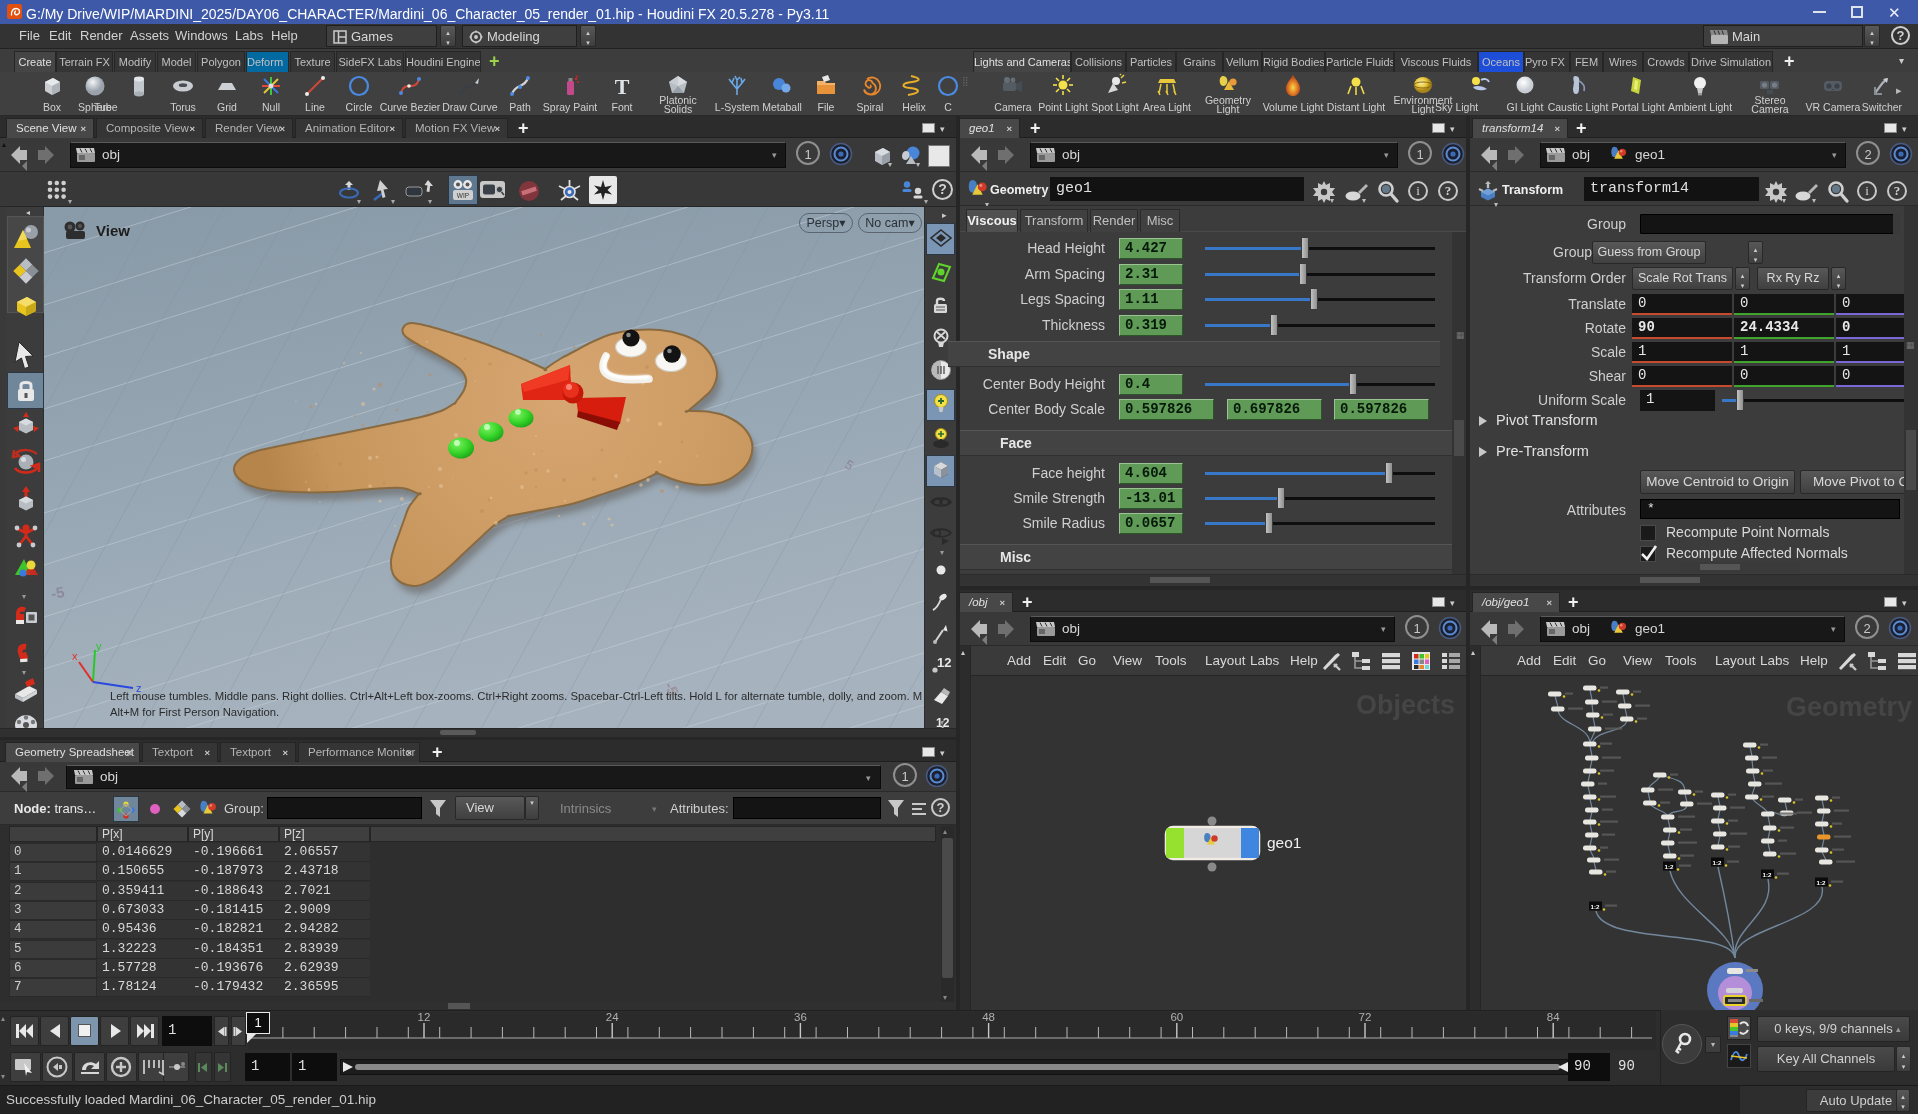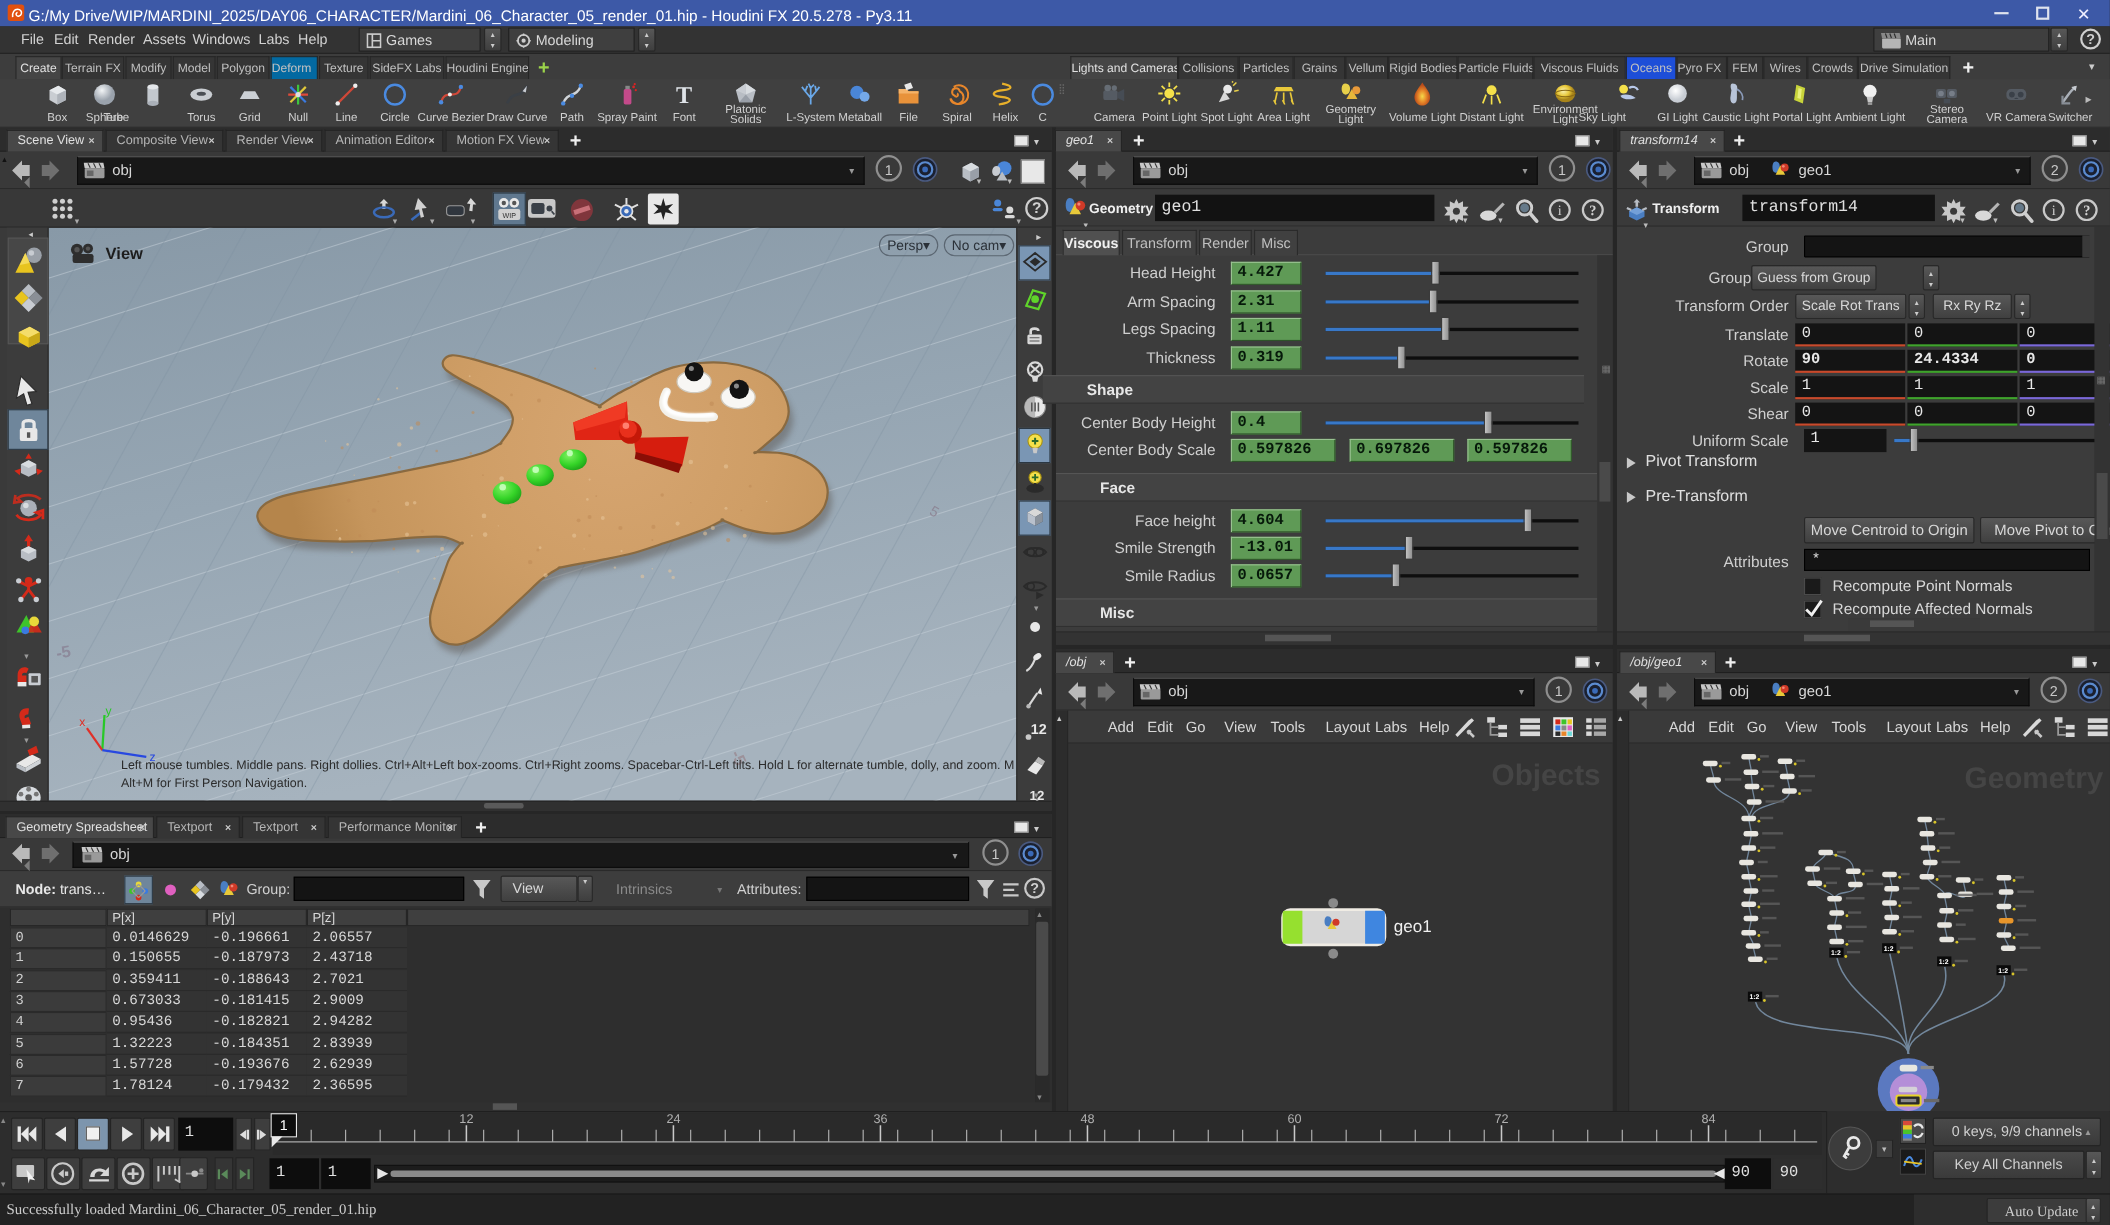--- a/index.html
+++ b/index.html
@@ -1979,18 +1979,18 @@
 <svg style="left:1729px;top:1046px" width="20" height="20">
     <path d="M2 14 C5 4 8 4 10 10 C12 16 15 16 18 8" stroke="#4a8ae0" stroke-width="1.8" fill="none"></path>
     <path d="M2 10 L18 12" stroke="#e8c42a" stroke-width="1.6"></path>
   </svg>
 <div class="abs" style="left:1757px;top:1016px;width:153px;height:26px;background:linear-gradient(#4a4a4a,#3a3a3a);border:1px solid #242424;border-radius:2px;color:#d0d0d0;font-size:13px;text-align:center;line-height:24px;">0 keys, 9/9 channels</div>
 <div class="abs" style="left:1896px;top:1024px;color:#999;font-size:9px;">▴</div>
 <div class="abs" style="left:1757px;top:1046px;width:138px;height:26px;background:linear-gradient(#4a4a4a,#3a3a3a);border:1px solid #242424;border-radius:2px;color:#d0d0d0;font-size:13px;text-align:center;line-height:24px;">Key All Channels</div>
 <div class="abs spin" style="left:1896px;top:1046px;width:15px;height:26px;line-height:11px;padding-top:3px;">▴<br>▾</div>
 <div class="abs" style="left:1px;top:1014px;color:#888;font-size:8px;">▴</div>
 <div class="abs" style="left:1px;top:1072px;color:#888;font-size:8px;">▾</div>
-<div class="abs" style="left:0;top:1085px;width:1918px;height:29px;background:#222222;border-top:1px solid #1a1a1a;font-family:Liberation Serif, serif;">
+<div class="abs" style="left:0;top:1085px;width:1918px;height:29px;background:#222222;border-top:1px solid #1a1a1a;">
 <div class="abs" style="left:6px;top:6px;font-size:13.5px;color:#cccccc;">Successfully loaded Mardini_06_Character_05_render_01.hip</div>
 <div class="abs" style="left:1740px;top:0px;width:178px;height:29px;background:#2d2d2d;"></div>
 
 <div class="abs" style="left:1806px;top:3px;width:100px;height:23px;background:#3c3c3c;border:1px solid #242424;border-radius:2px;color:#cfcfcf;font-size:13px;text-align:center;line-height:21px;">Auto Update</div>
 <div class="abs spin" style="left:1896px;top:3px;width:14px;height:23px;line-height:10px;padding-top:2px;">▴<br>▾</div>
 </div>
 </body></html>

